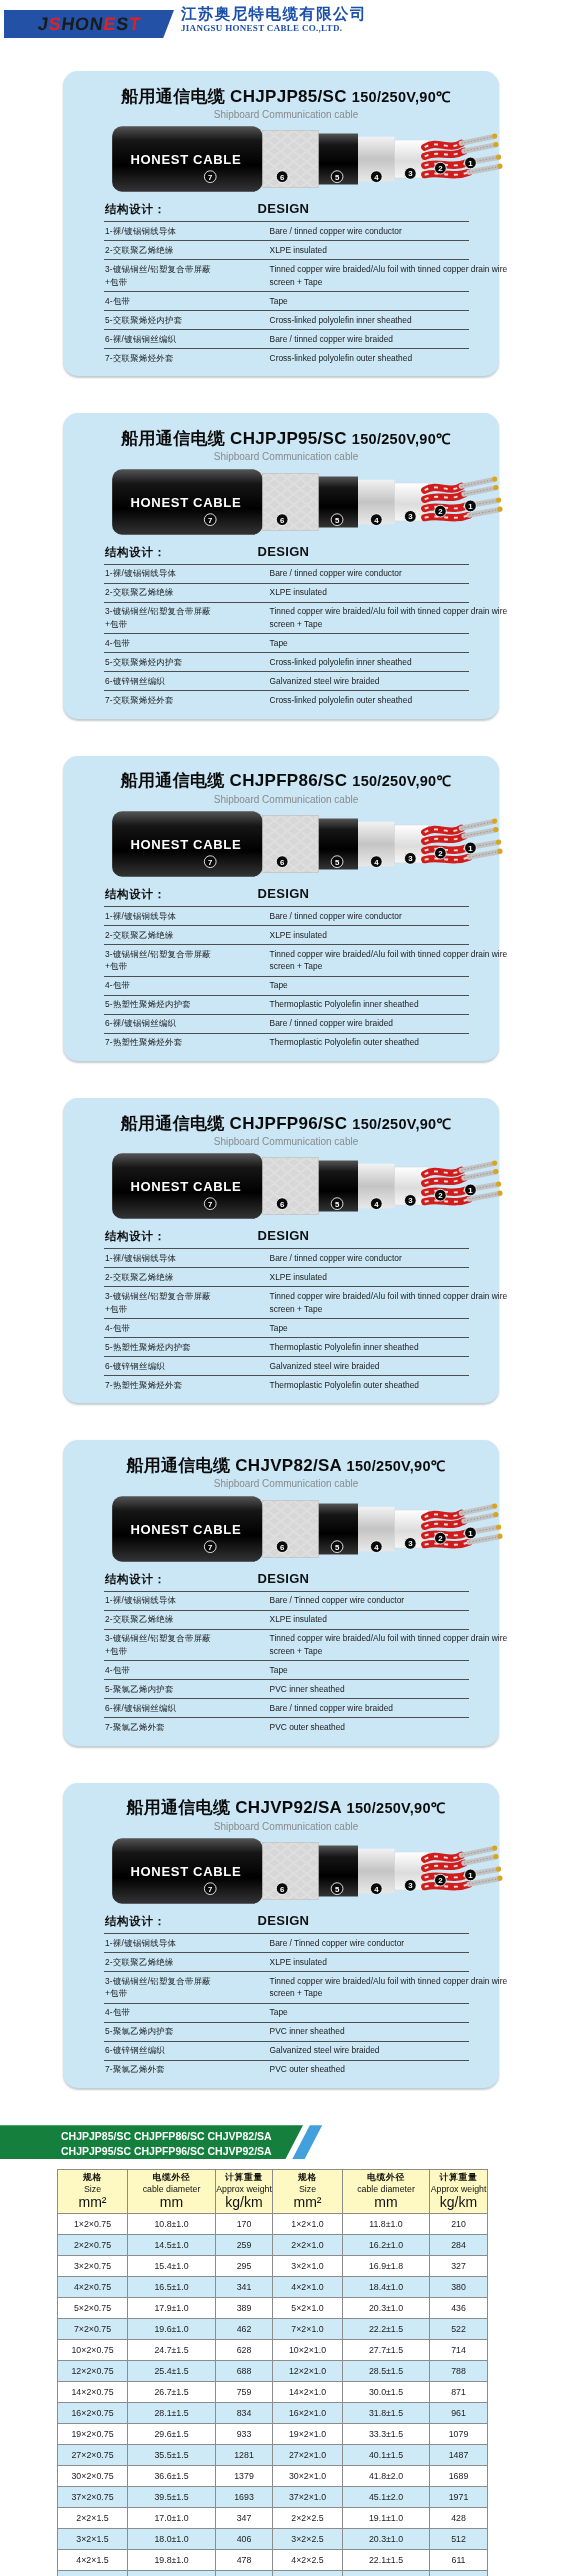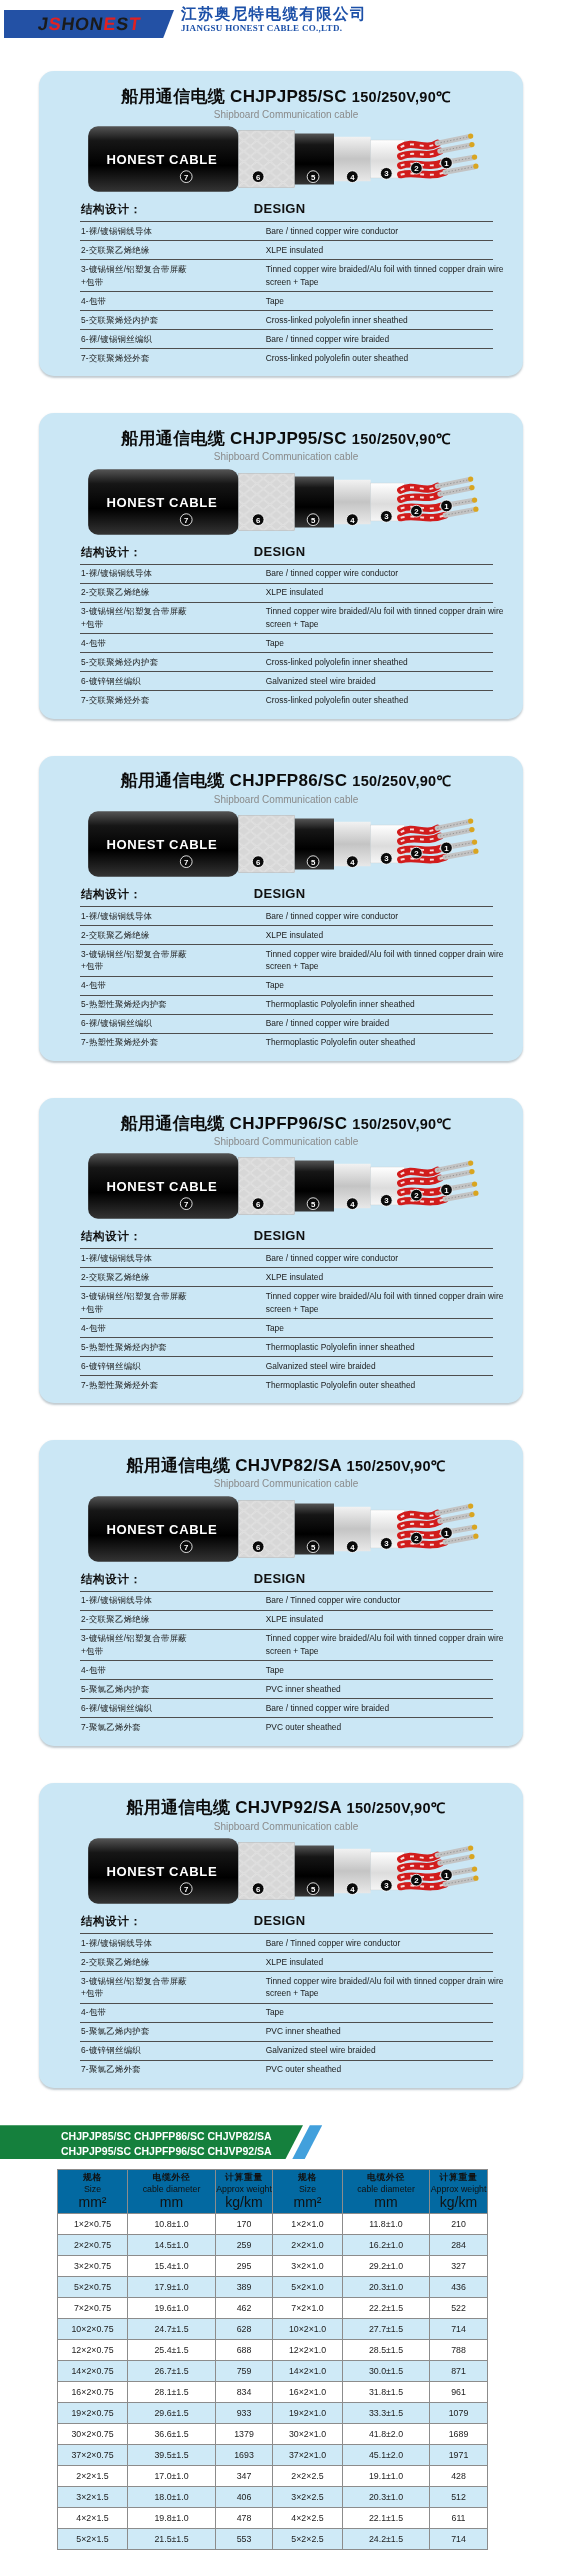--- a/index.html
+++ b/index.html
@@ -12,21 +12,21 @@
     display:flex;align-items:center;justify-content:center;}
   .logo-text{font-weight:bold;font-size:18px;letter-spacing:0.7px;transform:skewX(-8deg);
     font-family:"Liberation Sans",sans-serif;}
   .logo-text span{display:inline-block;}
   .company{position:absolute;left:181px;top:5px;line-height:1.15;}
   .company .zh{color:#1c50a8;font-size:15.5px;font-weight:bold;letter-spacing:1.4px;}
   .company .en{color:#1c50a8;font-size:9px;font-weight:bold;font-family:"Liberation Serif",serif;letter-spacing:0.3px;}
 
   
   .cards{padding-top:28px;}
-  .card{width:484px;margin:0 auto 37px auto;background:#cbe7f5;border-radius:15px;
+  .card{width:436px;margin:0 auto 37px auto;background:#cbe7f5;border-radius:15px;
     padding:13.5px 30px 9.5px 41px;box-sizing:border-box;box-shadow:0 1.4px 2px rgba(120,140,150,.45);}
   .card h2{margin:0;text-align:center;font-size:17px;font-weight:bold;color:#0c0c0c;letter-spacing:0.3px;}
   .card h2 .rating{font-size:14.5px;}
   .card .subtitle{text-align:center;color:#8a8a8a;font-size:10px;margin:1.4px 0 5.4px 0;}
   .cable{display:block;width:406px;height:68px;margin:0 0 5.4px 0;}
 
   .design-head{display:flex;align-items:baseline;padding:2.7px 0 4px 1.4px;}
   .design-head .dh-zh{flex:0 0 42%;font-size:11.5px;font-weight:bold;letter-spacing:0.7px;}
   .design-head .dh-en{flex:1;font-size:13px;font-weight:bold;letter-spacing:0.3px;}
   .design-row{display:flex;border-top:1.1px solid #4e4e4e;padding:2.7px 0 2.7px 1.4px;font-size:8.4px;line-height:1.5;color:#1a1a1a;}
@@ -37,21 +37,21 @@
 
   
   .models-banner{display:flex;height:34px;margin:23px 0 9.5px 0;}
   .banner-dark{background:#15803d;color:#fff;font-weight:bold;font-size:10.5px;line-height:1.5;
     padding:3.4px 0 0 61px;width:242px;clip-path:polygon(0 0,100% 0,calc(100% - 17.6px) 100%,0 100%);}
   .banner-accent{width:30px;background:#42a0dc;margin-left:-10.8px;
     clip-path:polygon(17.6px 0,100% 0,calc(100% - 17.6px) 100%,0 100%);}
 
   table.spec{margin:0 0 12px 57px;border-collapse:collapse;table-layout:fixed;width:430px;}
   table.spec th,table.spec td{border:0.7px solid #8c8c8c;text-align:center;vertical-align:middle;}
-  table.spec th{background:#0369a1;padding:2.7px 0;font-size:8.8px;font-weight:normal;color:#111;}
+  table.spec th{background:#fef9c3;padding:2.7px 0;font-size:8.8px;font-weight:normal;color:#111;}
   table.spec th .h-zh{font-weight:bold;letter-spacing:0.7px;}
   table.spec th .h-en{font-size:8.8px;}
   table.spec th .h-unit{font-size:14px;}
   table.spec td{height:18px;font-size:8.8px;color:#1c1c1c;background:#fff;}
   table.spec tbody tr:nth-child(even) td{background:#cfeaf7;}
 </style>
 </head>
 <body>
 
 <div class="top-header">
@@ -1038,22 +1038,30 @@
         <td>259</td>
         <td>2×2×1.0</td>
         <td>16.2±1.0</td>
         <td>284</td>
       </tr>
       <tr>
         <td>3×2×0.75</td>
         <td>15.4±1.0</td>
         <td>295</td>
         <td>3×2×1.0</td>
-        <td>29.2±1.0</td>
+        <td>16.9±1.8</td>
         <td>327</td>
+      </tr>
+      <tr>
+        <td>4×2×0.75</td>
+        <td>16.5±1.0</td>
+        <td>341</td>
+        <td>4×2×1.0</td>
+        <td>18.4±1.0</td>
+        <td>380</td>
       </tr>
       <tr>
         <td>5×2×0.75</td>
         <td>17.9±1.0</td>
         <td>389</td>
         <td>5×2×1.0</td>
         <td>20.3±1.0</td>
         <td>436</td>
       </tr>
       <tr>
@@ -1098,20 +1106,28 @@
       </tr>
       <tr>
         <td>19×2×0.75</td>
         <td>29.6±1.5</td>
         <td>933</td>
         <td>19×2×1.0</td>
         <td>33.3±1.5</td>
         <td>1079</td>
       </tr>
       <tr>
+        <td>27×2×0.75</td>
+        <td>35.5±1.5</td>
+        <td>1281</td>
+        <td>27×2×1.0</td>
+        <td>40.1±1.5</td>
+        <td>1487</td>
+      </tr>
+      <tr>
         <td>30×2×0.75</td>
         <td>36.6±1.5</td>
         <td>1379</td>
         <td>30×2×1.0</td>
         <td>41.8±2.0</td>
         <td>1689</td>
       </tr>
       <tr>
         <td>37×2×0.75</td>
         <td>39.5±1.5</td>

